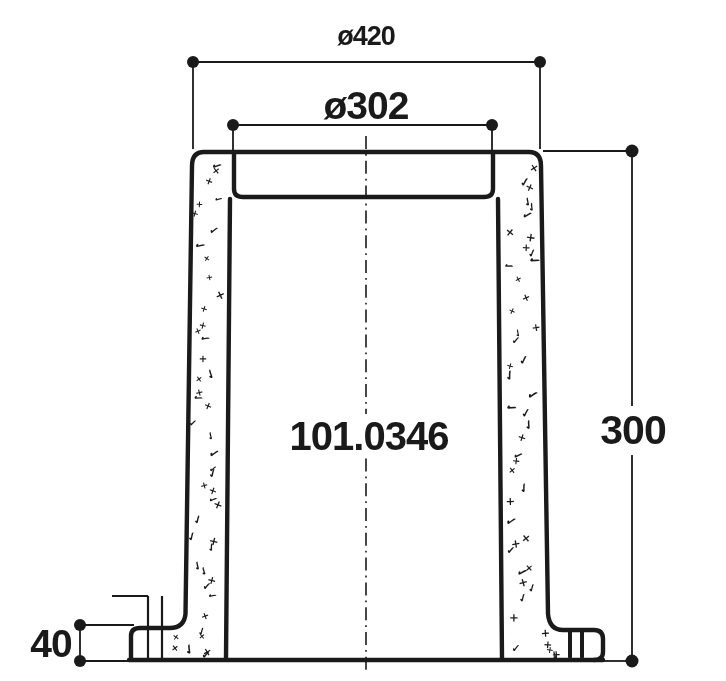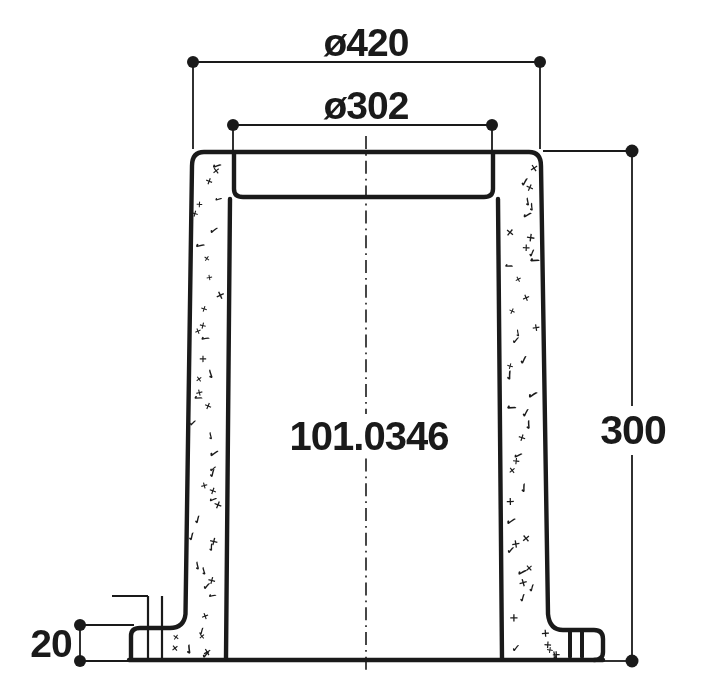--- a/index.html
+++ b/index.html
@@ -14,21 +14,21 @@
   .canvas svg{position:absolute;left:0;top:0;color:var(--ink);}
   .dim{
     position:absolute;
     font-weight:bold;
     color:var(--ink);
     line-height:1;
     letter-spacing:-1px;
     white-space:nowrap;
     z-index:3;
   }
-  .lbl-420{left:366px;top:23px;font-size:39px;transform:translateX(-50%);}
+  .lbl-420{left:366px;top:23px;font-size:27px;transform:translateX(-50%);}
   .lbl-302{left:366px;top:86px;font-size:39px;transform:translateX(-50%);}
   .lbl-part{left:369px;top:366px;font-size:40px;transform:translateX(-50%);
             background:var(--bg);padding:2px 10px;margin-top:48px;}
   .lbl-600{left:633px;top:406px;font-size:41px;transform:translateX(-50%);
            background:var(--bg);padding:4px 3px;}
   .lbl-14{left:110px;top:555px;font-size:37px;}
   .lbl-40{left:24px;top:624px;font-size:39px;width:54px;text-align:center;}
   .stipple{position:absolute;left:0;top:0;width:726px;height:681px;z-index:2;pointer-events:none;}
   .stipple span{
     position:absolute;
@@ -213,14 +213,14 @@
       <span style="left: 206px; top: 655px; font-size: 10.8px; transform: translate(-50%, -50%) rotate(4deg);">✓</span>
       <span style="left: 548px; top: 645px; font-size: 11.1px; transform: translate(-50%, -50%) rotate(-41deg);">×</span>
       <span style="left: 556px; top: 655px; font-size: 11.4px; transform: translate(-50%, -50%) rotate(43deg);">×</span>
       <span style="left: 516px; top: 648px; font-size: 10.5px; transform: translate(-50%, -50%) rotate(1deg);">✓</span>
     </div>
 
   <div class="dim lbl-420">ø420</div>
   <div class="dim lbl-302">ø302</div>
   <div class="dim lbl-part">101.0346</div>
   <div class="dim lbl-600">300</div>
-  <div class="dim lbl-40">20</div>
+  <div class="dim lbl-40">40</div>
 </div>
 
 </body></html>

